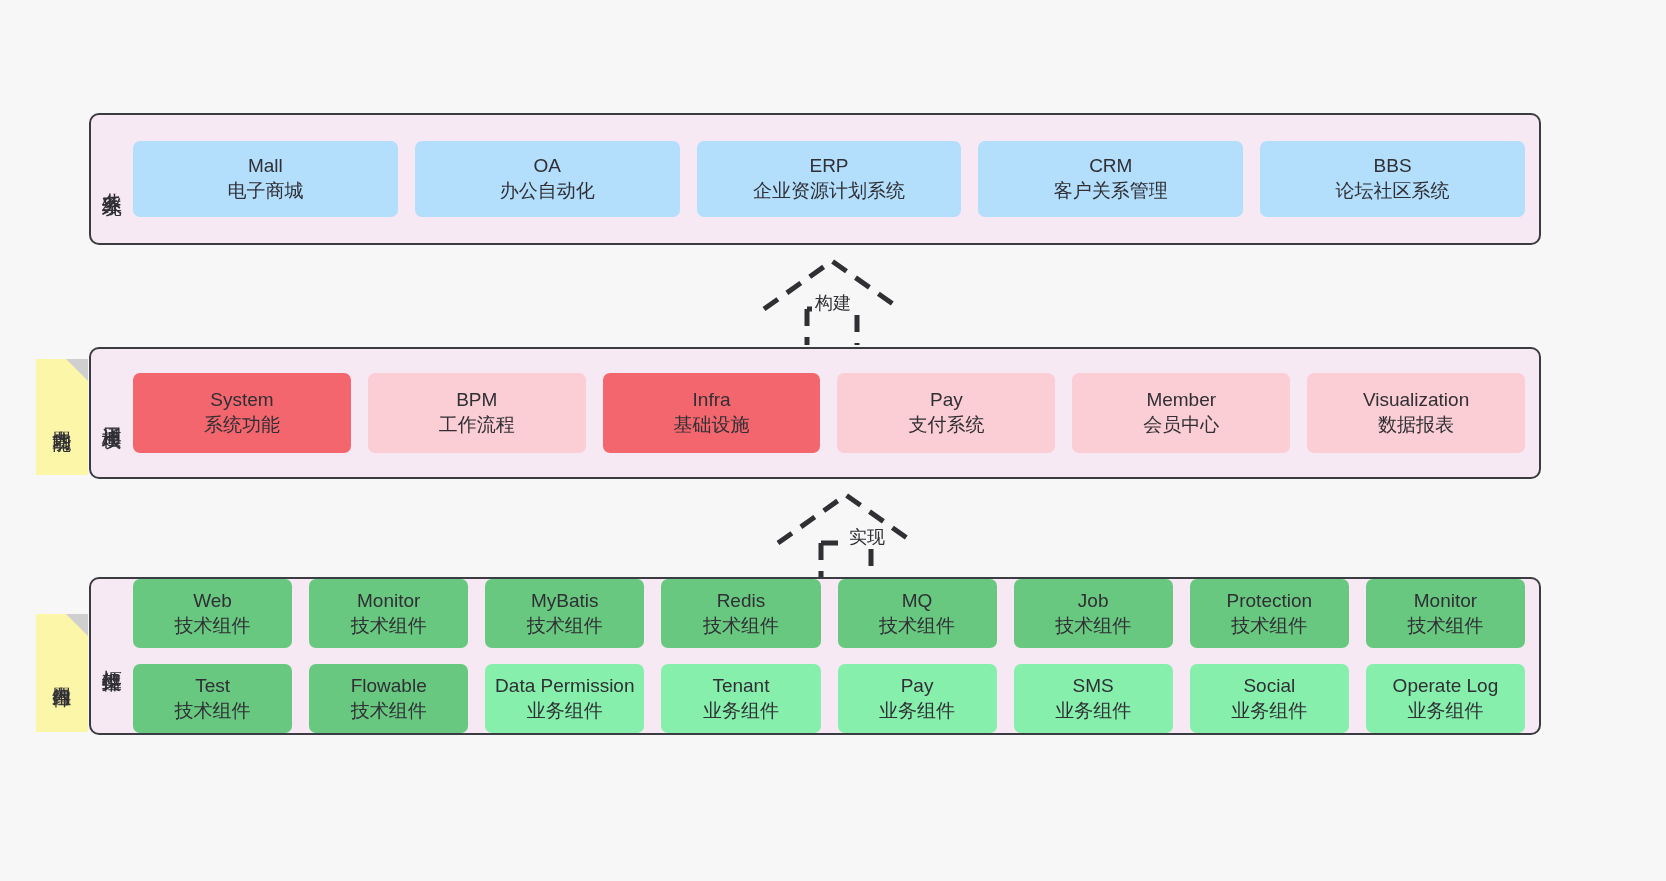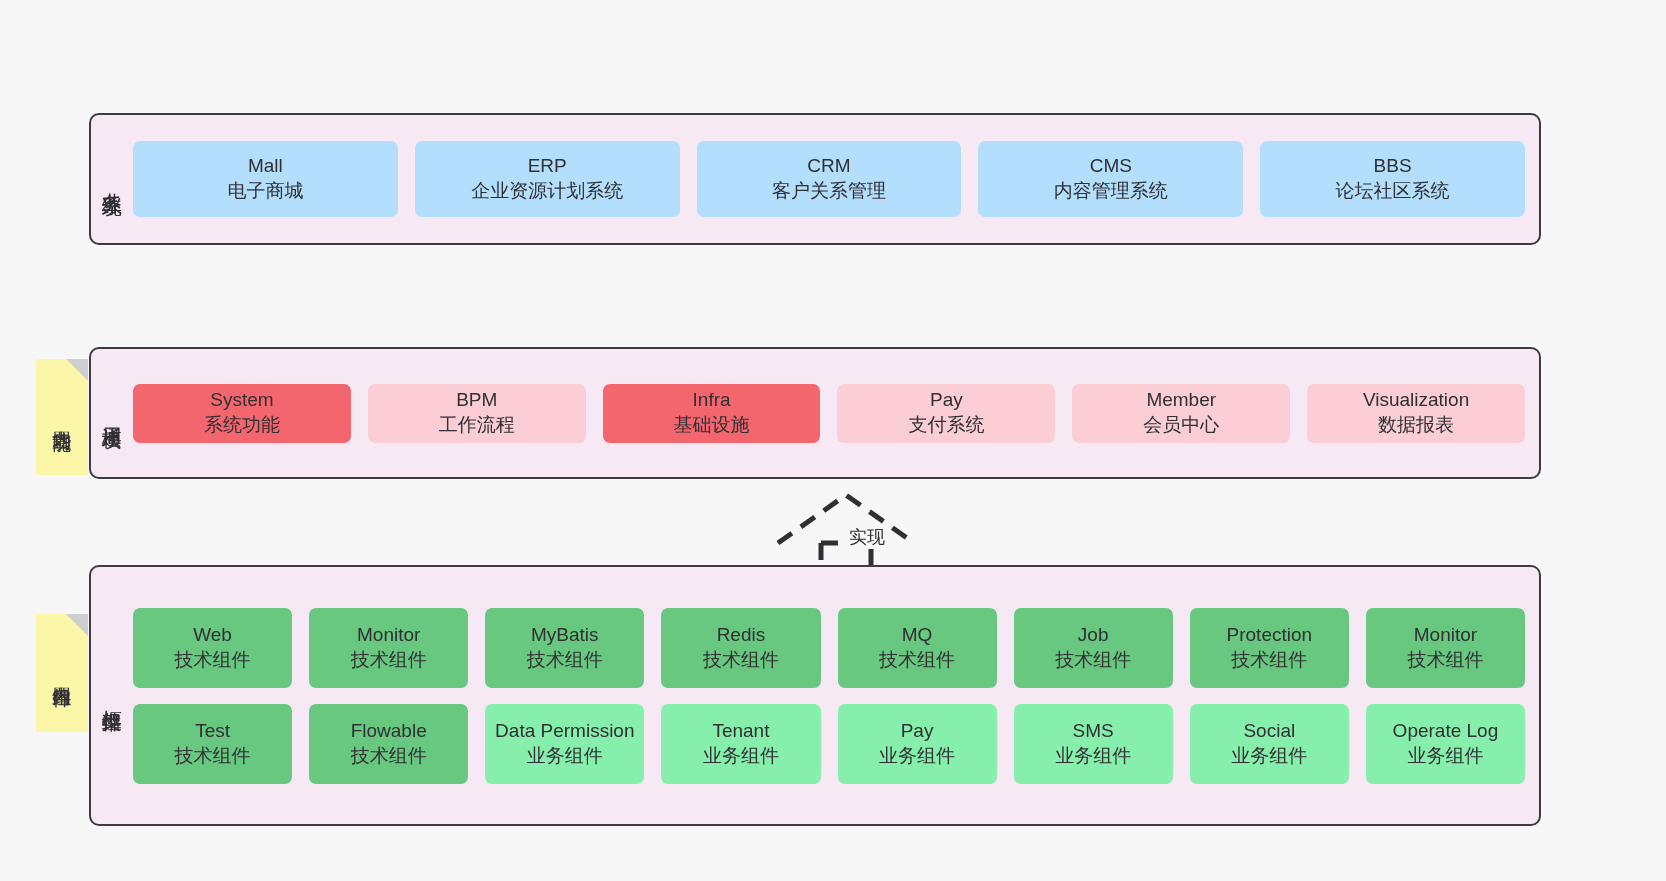--- a/index.html
+++ b/index.html
@@ -77,26 +77,26 @@
   .card .t1 { white-space: normal; }
   .card .t2 { white-space: nowrap; }
 
   
   #layer-business { left: 89px; top: 113px; width: 1452px; height: 132px; }
   #layer-business .card-row { height: 76px; }
   .card.blue { background: #b3dffc; }
 
   
   #layer-modules { left: 89px; top: 347px; width: 1452px; height: 132px; }
-  #layer-modules .card-row { height: 59px; }
+  #layer-modules .card-row { height: 80px; }
   .card.red-strong { background: #f4666e; }
   .card.red-light  { background: #fbcdd4; }
 
   
-  #layer-framework { left: 89px; top: 565px; width: 1452px; height: 261px; }
+  #layer-framework { left: 89px; top: 577px; width: 1452px; height: 158px; }
   #layer-framework .card-row { height: 80px; }
   .card.green-strong { background: #68c880; }
   .card.green-light  { background: #86efac; }
 
   
   .sticky {
     position: absolute;
     width: 52px;
     background: #fcf6a8;
     box-sizing: border-box;
@@ -144,39 +144,47 @@
 
   <div class="layer" id="layer-business">
     <div class="layer-title">业务系统</div>
     <div class="layer-body">
       <div class="card-row">
         <div class="card blue">
           <span class="t1">Mall</span>
           <span class="t2">电子商城</span>
         </div>
         <div class="card blue">
+          <span class="t1">OA</span>
+          <span class="t2">办公自动化</span>
+        </div>
+        <div class="card blue">
           <span class="t1">ERP</span>
           <span class="t2">企业资源计划系统</span>
         </div>
         <div class="card blue">
           <span class="t1">CRM</span>
           <span class="t2">客户关系管理</span>
         </div>
         <div class="card blue">
-          <span class="t1">CMS</span>
-          <span class="t2">内容管理系统</span>
-        </div>
-        <div class="card blue">
           <span class="t1">BBS</span>
           <span class="t2">论坛社区系统</span>
         </div>
       </div>
     </div>
   </div>
 
+  <div class="arrow-wrap" id="arrow-build">
+    <svg width="160" height="90" viewBox="0 0 160 90">
+      <path d="M 12 54 L 80 6 L 148 54" fill="none" stroke="#2f2f34" stroke-width="5" stroke-dasharray="17 11" stroke-linecap="butt"></path>
+      <path d="M 55 54 L 105 54 L 105 90" fill="none" stroke="#2f2f34" stroke-width="5" stroke-dasharray="17 11" stroke-linecap="butt"></path>
+      <path d="M 55 54 L 55 90" fill="none" stroke="#2f2f34" stroke-width="5" stroke-dasharray="17 11" stroke-linecap="butt"></path>
+    </svg>
+    <span class="arrow-label">构建</span>
+  </div>
 
   <div class="sticky" id="sticky-modules">
     <span class="fold"></span>
     <span>内置功能</span>
   </div>
 
   <div class="layer" id="layer-modules">
     <div class="layer-title">通用模块</div>
     <div class="layer-body">
       <div class="card-row">

